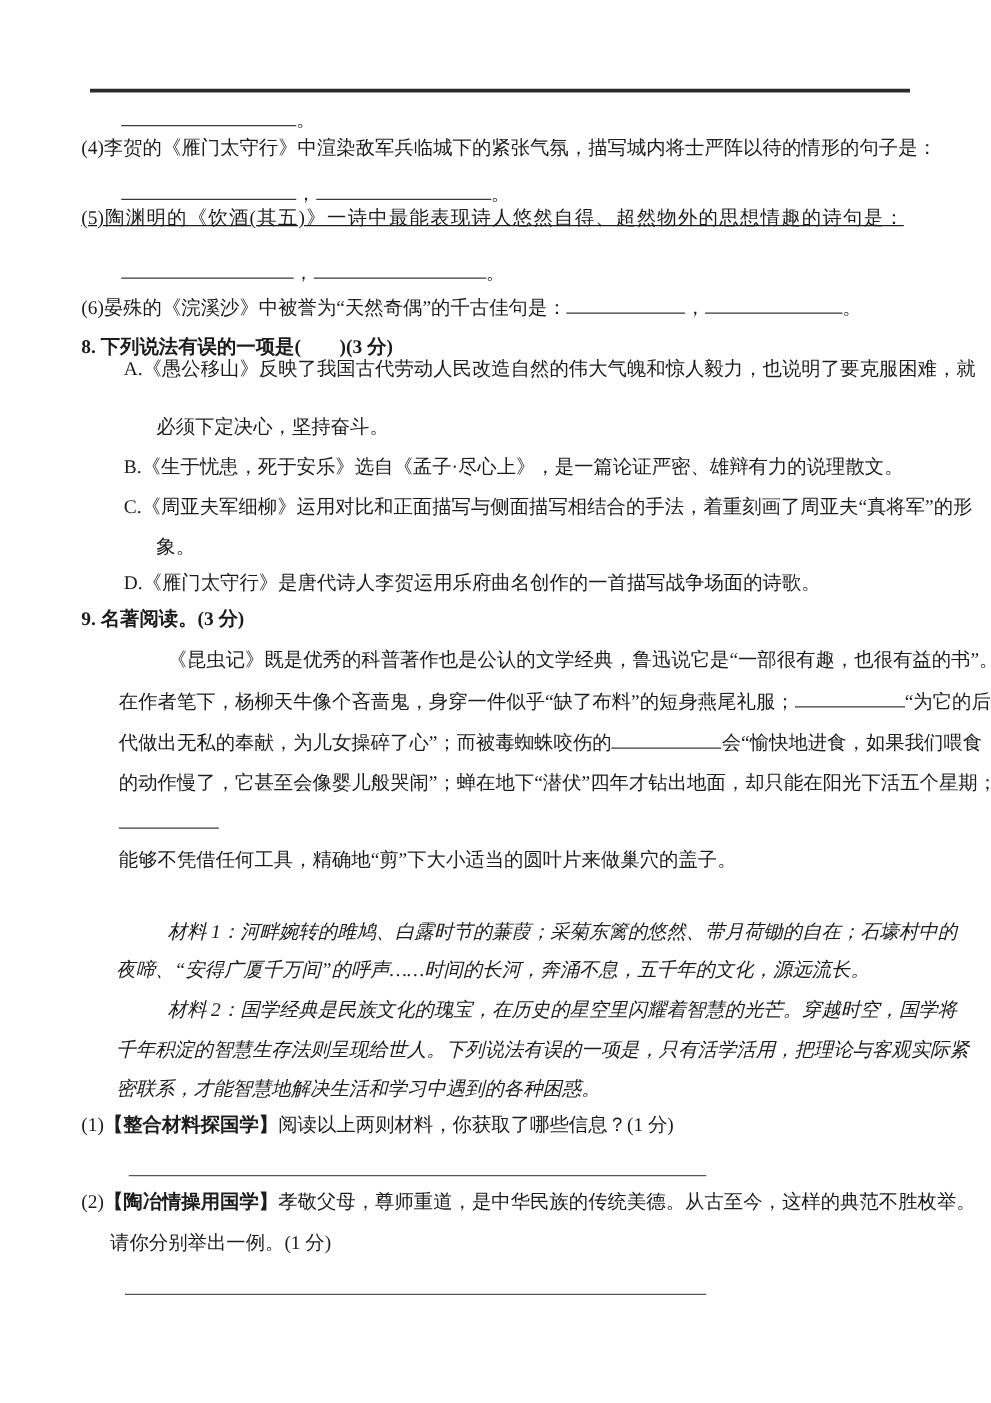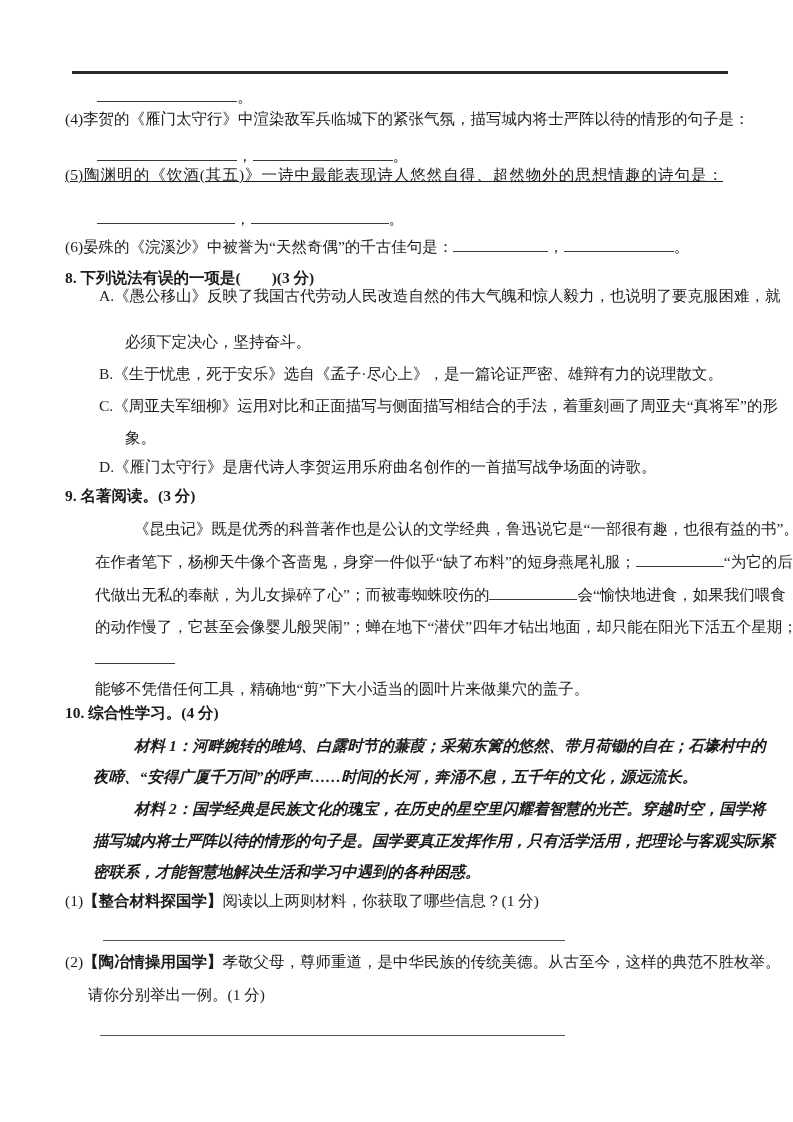--- a/index.html
+++ b/index.html
@@ -16,21 +16,21 @@
     height:33px;line-height:33px;
     font-size:15.5px;
     white-space:nowrap;
   }
   .fill{
     text-align:justify;
     text-align-last:justify;
     -moz-text-align-last:justify;
   }
   .bold{font-weight:bold;}
-  .kai{font-style:italic;font-weight:bold;}
+  .kai{font-style:italic;}
   .blank{
     display:inline-block;
     border-bottom:1px solid #3a3a3a;
     height:17px;
     vertical-align:baseline;
   }
   .ansline{
     position:absolute;
     height:0;
     border-bottom:1.5px solid #555555;
@@ -80,25 +80,24 @@
   </div>
   <div class="line fill" style="left:95px;top:578px;width:628px;">
     <span>代做出无私的奉献，为儿女操碎了心”；而被毒蜘蛛咬伤的</span><span class="blank" style="width:88px;"></span><span>会“愉快地进食，如果我们喂食</span>
   </div>
   <div class="line fill" style="left:95px;top:610px;width:628px;">的动作慢了，它甚至会像婴儿般哭闹”；蝉在地下“潜伏”四年才钻出地面，却只能在阳光下活五个星期；</div>
   <div class="line fill" style="left:95px;top:642px;width:628px;">
     <span class="blank" style="width:80px;"></span>
   </div>
   <div class="line" style="left:95px;top:672px;">能够不凭借任何工具，精确地“剪”下大小适当的圆叶片来做巢穴的盖子。</div>
 
-  <div class="line bold" style="left:65px;top:696px;">10. 综合性学习。(4 分)</div>
   <div class="line fill kai" style="left:134px;top:729px;width:589px;">材料 1：河畔婉转的雎鸠、白露时节的蒹葭；采菊东篱的悠然、带月荷锄的自在；石壕村中的</div>
   <div class="line kai" style="left:93px;top:760px;">夜啼、“安得广厦千万间”的呼声……时间的长河，奔涌不息，五千年的文化，源远流长。</div>
   <div class="line fill kai" style="left:134px;top:792px;width:589px;">材料 2：国学经典是民族文化的瑰宝，在历史的星空里闪耀着智慧的光芒。穿越时空，国学将</div>
-  <div class="line fill kai" style="left:93px;top:824px;width:630px;">描写城内将士严阵以待的情形的句子是。国学要真正发挥作用，只有活学活用，把理论与客观实际紧</div>
+  <div class="line fill kai" style="left:93px;top:824px;width:630px;">千年积淀的智慧生存法则呈现给世人。下列说法有误的一项是，只有活学活用，把理论与客观实际紧</div>
   <div class="line kai" style="left:93px;top:855px;">密联系，才能智慧地解决生活和学习中遇到的各种困惑。</div>
 
   <div class="line" style="left:65px;top:884px;">
     <span>(1)</span><span class="bold">【整合材料探国学】</span><span>阅读以上两则材料，你获取了哪些信息？(1 分)</span>
   </div>
   <div class="ansline" style="left:103px;top:940px;width:462px;"></div>
 
   <div class="line fill" style="left:65px;top:945px;width:660px;">
     <span>(2)</span><span class="bold">【陶冶情操用国学】</span><span>孝敬父母，尊师重道，是中华民族的传统美德。从古至今，这样的典范不胜枚举。</span>
   </div>

